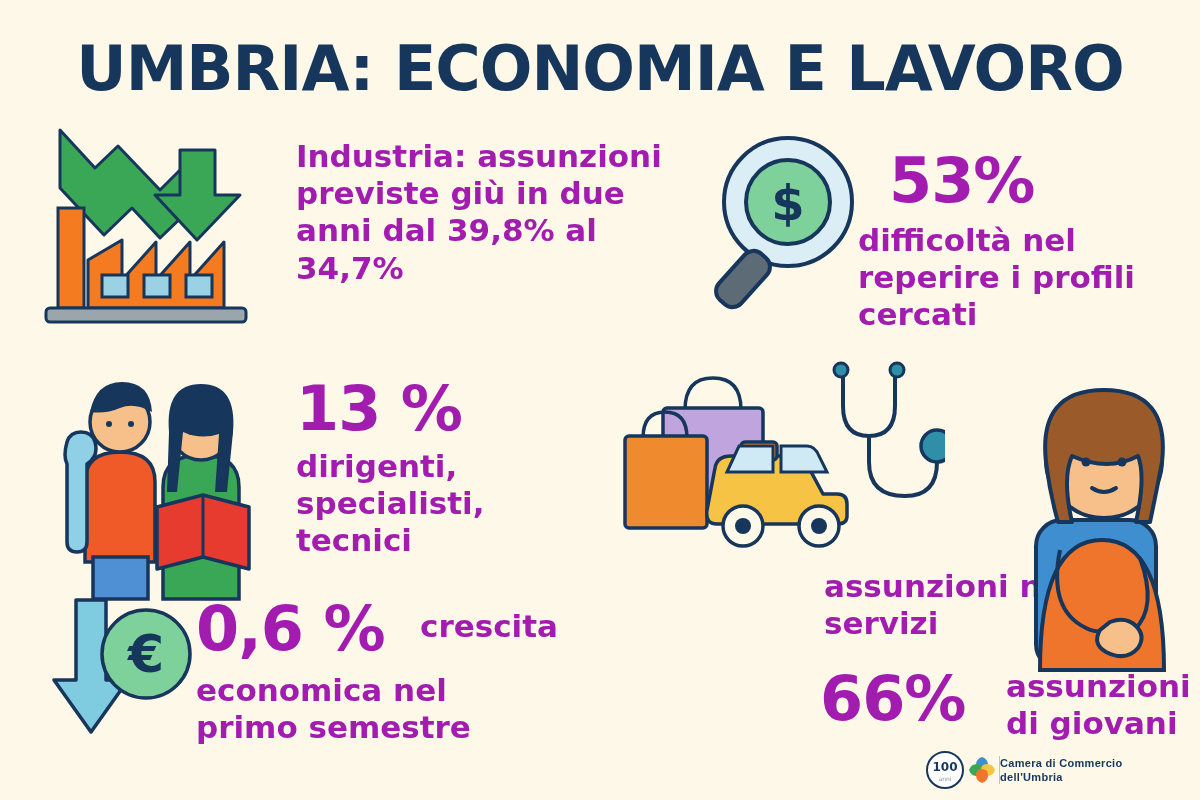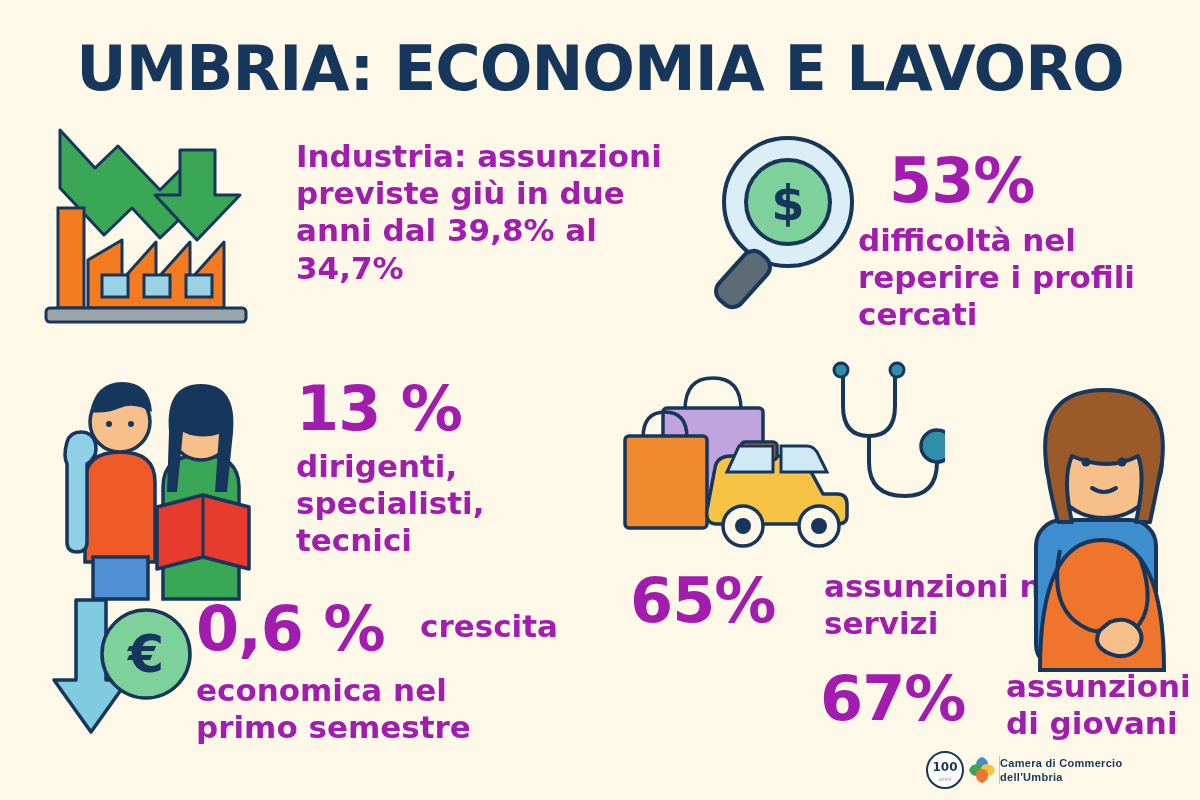--- a/index.html
+++ b/index.html
@@ -198,24 +198,23 @@
       <circle cx="204" cy="176" r="8" fill="#17365c"></circle>
 
       <path d="M228 22 l0 34 q0 30 26 30 q26 0 26-30 l0-34" fill="none" stroke="#17365c" stroke-width="4"></path>
       <circle cx="226" cy="20" r="7" fill="#2f8fa8" stroke="#17365c" stroke-width="3"></circle>
       <circle cx="282" cy="20" r="7" fill="#2f8fa8" stroke="#17365c" stroke-width="3"></circle>
       <path d="M254 86 l0 26 q0 34 36 34 q32 0 32-34 l0-16" fill="none" stroke="#17365c" stroke-width="4"></path>
       <circle cx="322" cy="96" r="16" fill="#2f8fa8" stroke="#17365c" stroke-width="3.5"></circle>
     </svg>
   </div>
 
-  <div class="txt big" id="pct65">65%</div>
   <div class="txt mid" id="pct65-label">assunzioni nei servizi</div>
 
-  <div class="txt big" id="pct33">67%</div>
+  <div class="txt big" id="pct33">66%</div>
   <div class="txt mid" id="pct33-label">assunzioni di giovani</div>
 
   <div class="ill" id="ill-student">
     <svg width="200" height="400" viewBox="0 0 200 400">
 
       <rect x="36" y="170" width="120" height="150" rx="26" fill="#3f8fd0" stroke="#17365c" stroke-width="4"></rect>
 
       <path d="M40 320 q0-130 62-130 q62 0 62 130 Z" fill="#f0752c" stroke="#17365c" stroke-width="4"></path>
 
       <circle cx="104" cy="110" r="58" fill="#f7c08a" stroke="#17365c" stroke-width="4"></circle>

